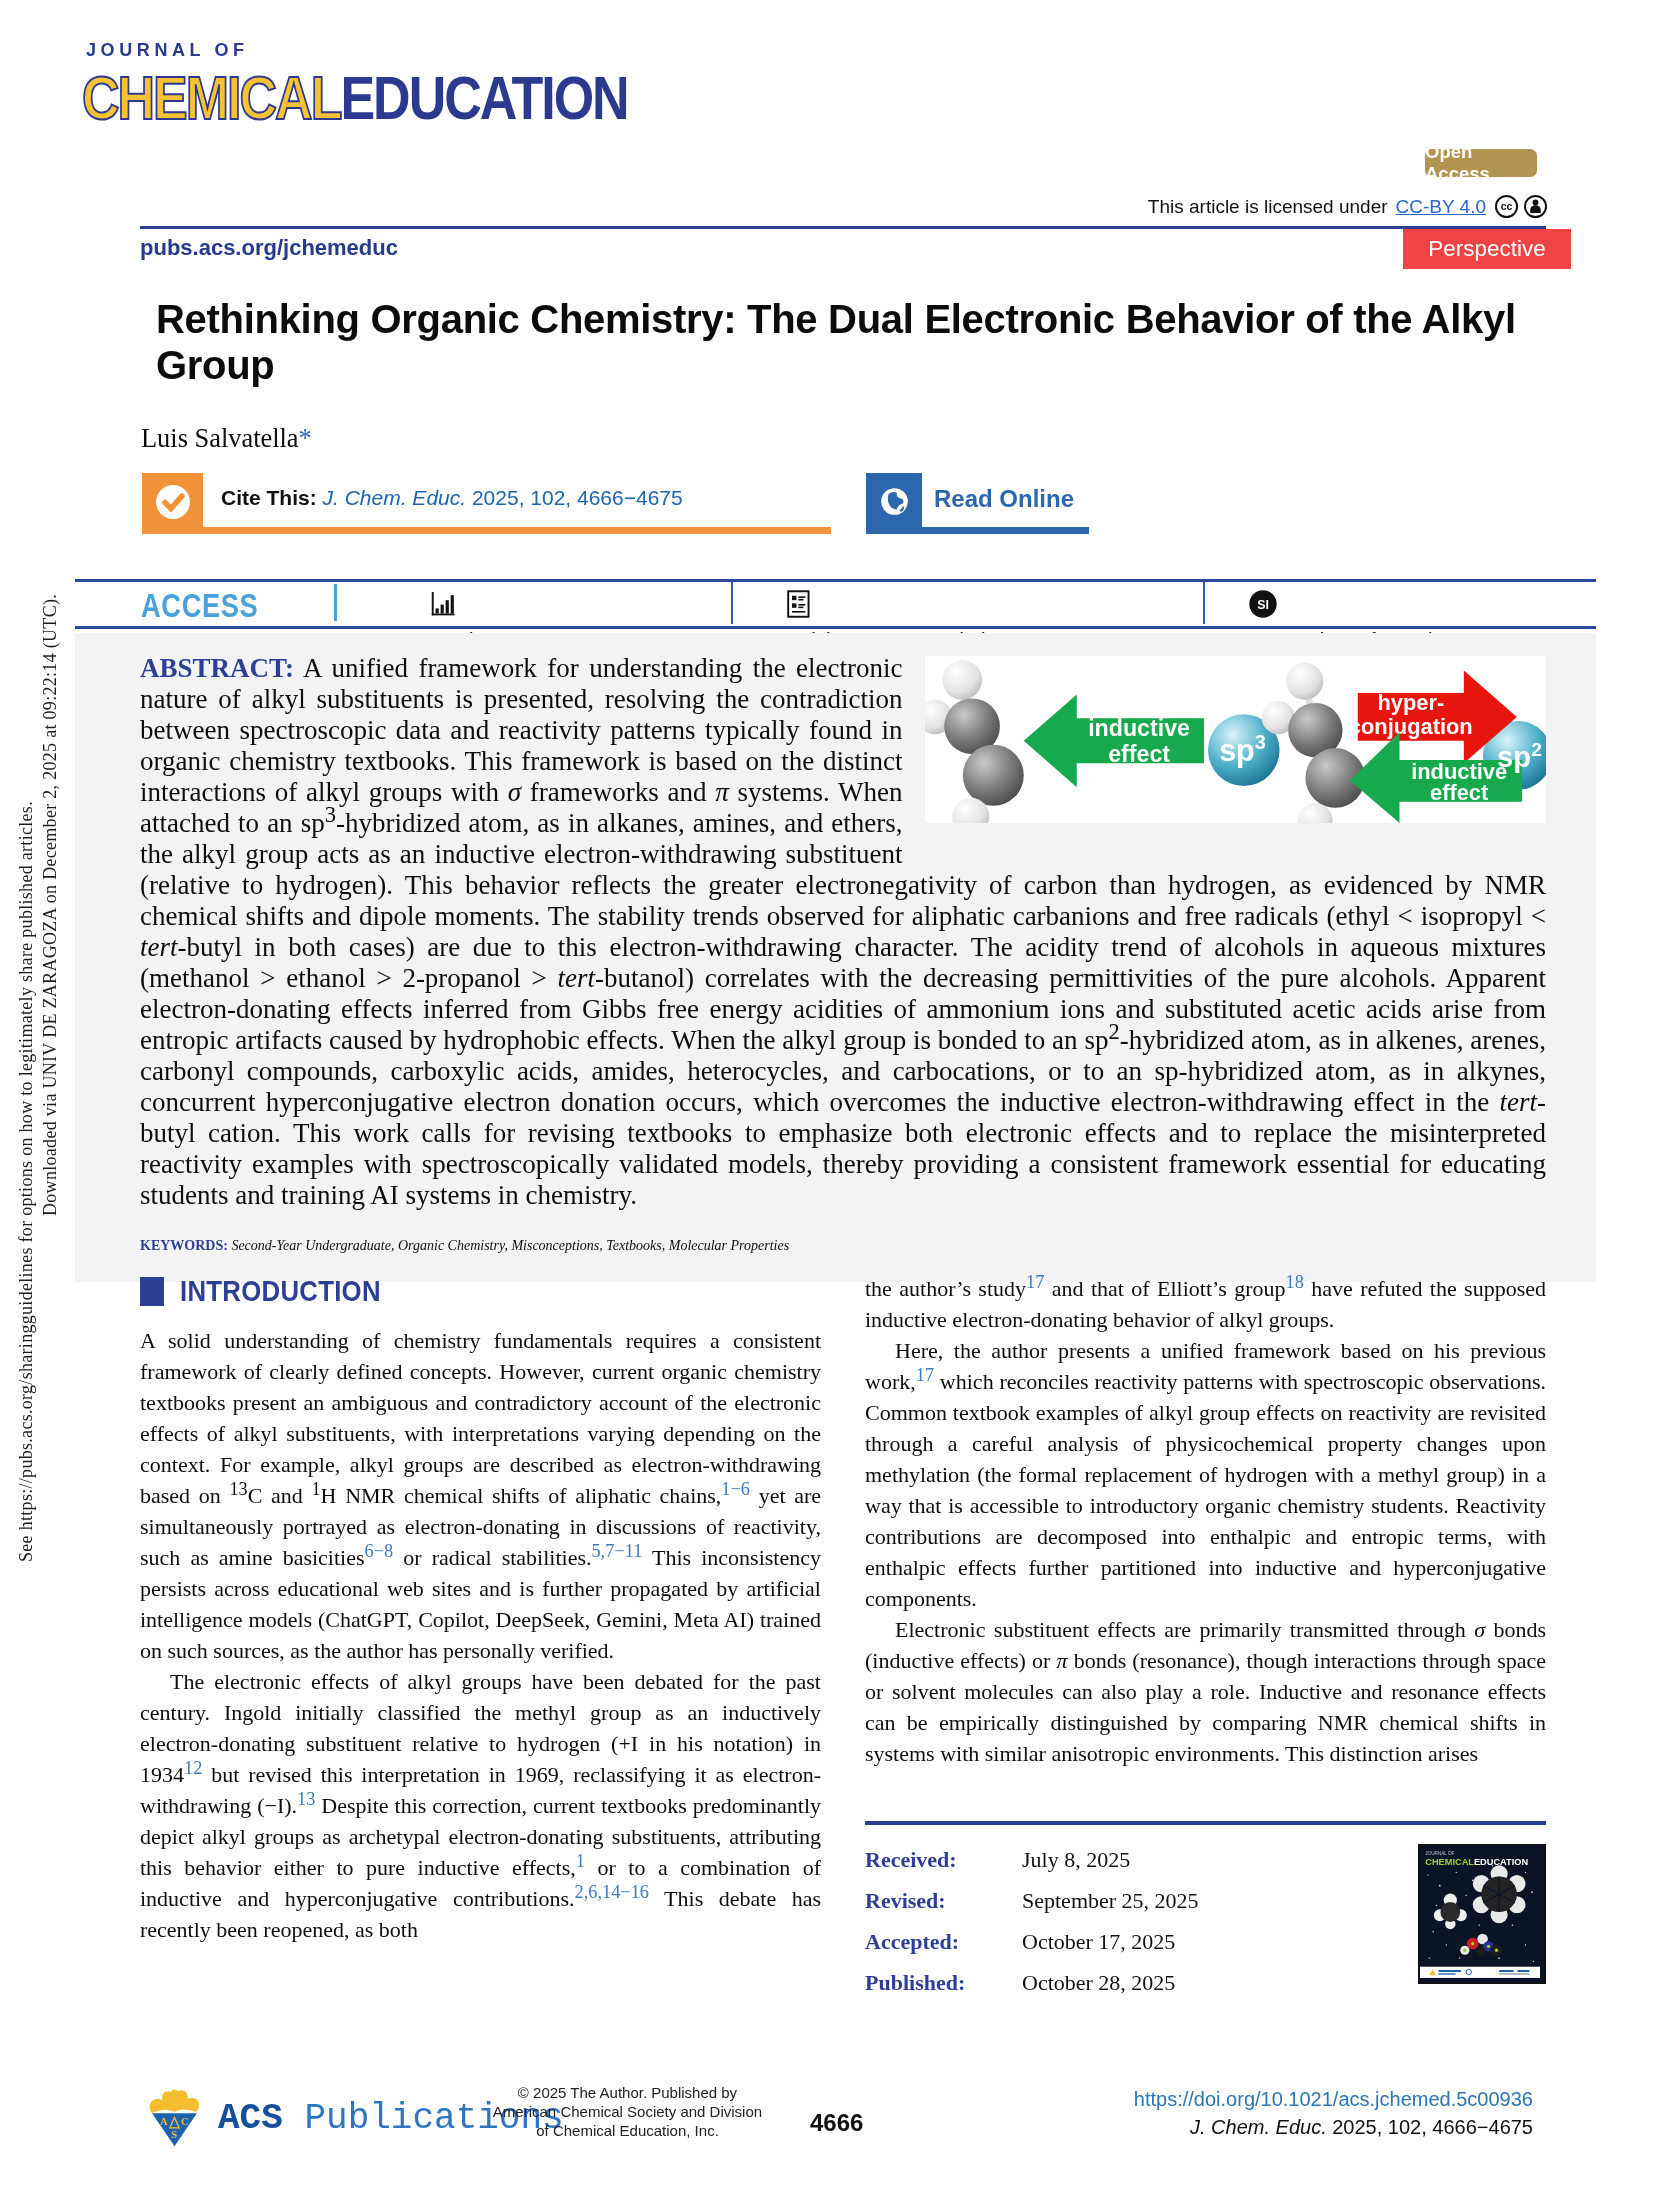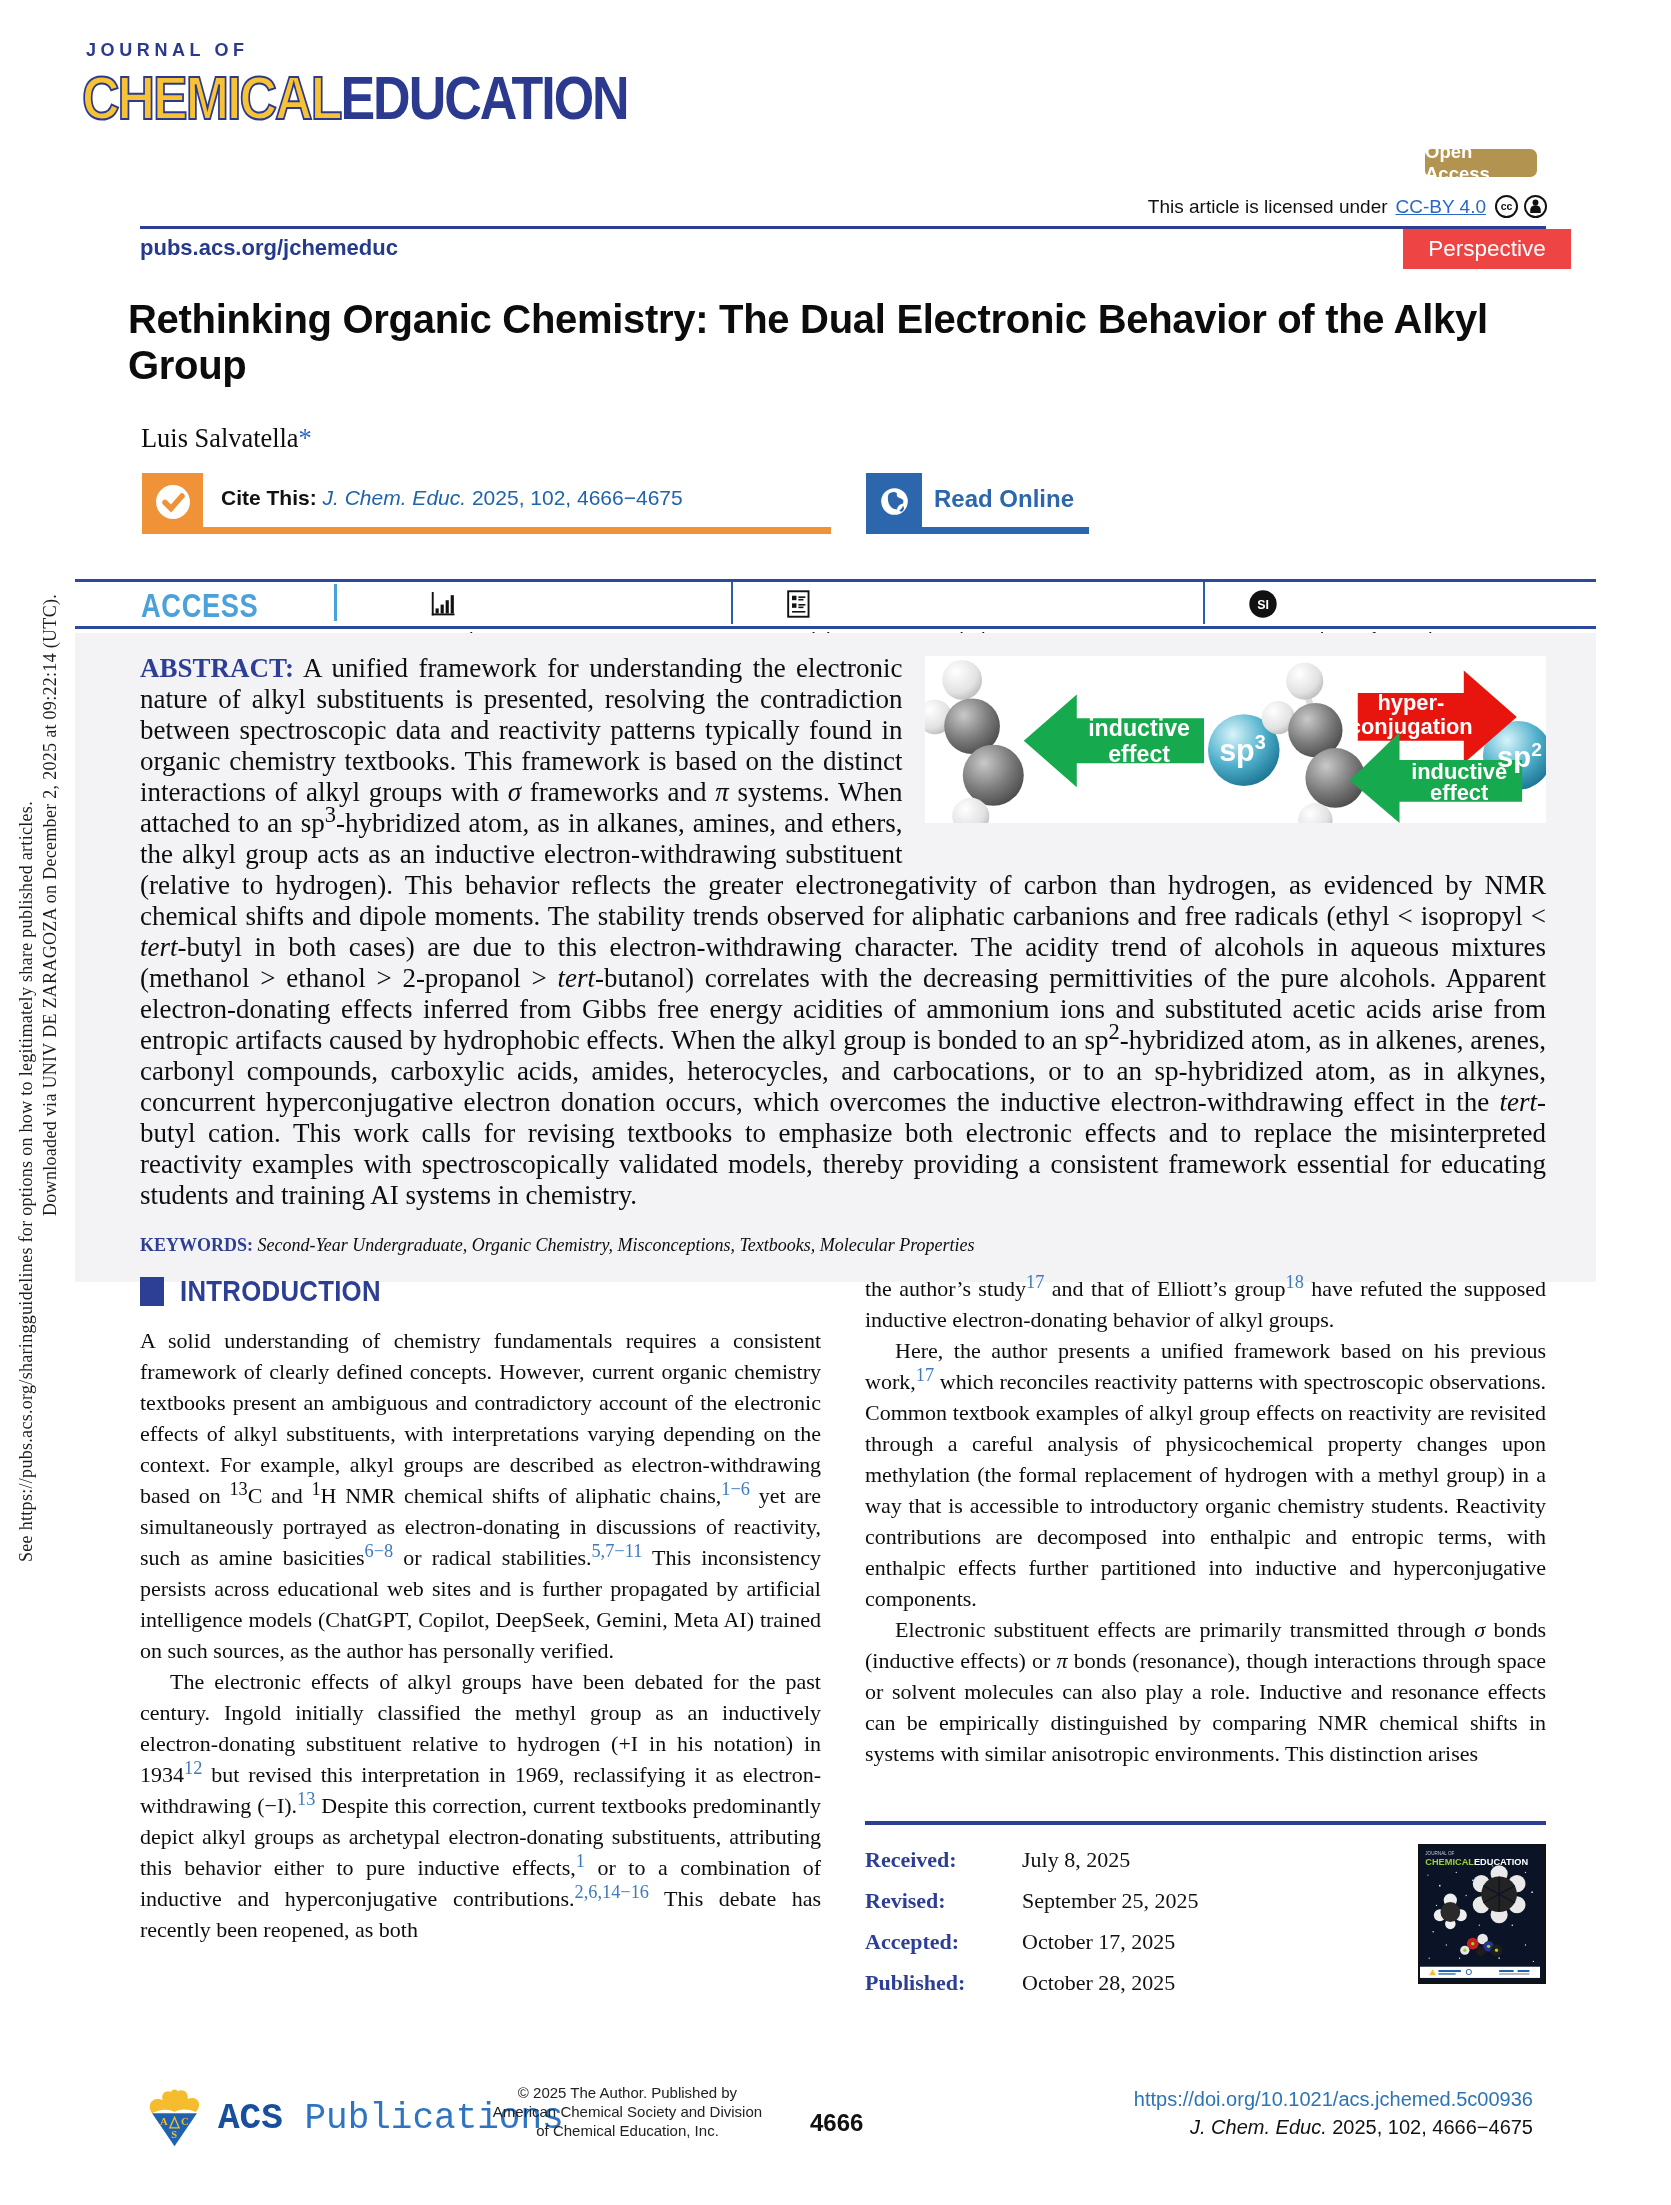--- a/index.html
+++ b/index.html
@@ -20,21 +20,21 @@
       font-size:19px;color:#111;display:flex;align-items:center;gap:8px;}
   .cc-link{color:#2968c8;text-decoration:underline;cursor:pointer;}
   .lic-icons{display:flex;gap:4px;}
   .top-rule{position:absolute;left:140px;top:226px;width:1406px;height:3.3px;background:#2c3e93;}
   .site-line{position:absolute;left:140px;top:235px;font-family:"Liberation Sans",sans-serif;
       font-weight:600;font-size:22px;color:#253a8c;}
   .perspective{position:absolute;left:1379px;top:229px;width:168px;height:40px;background:#ef4444;
       color:#fff;font-family:"Liberation Sans",sans-serif;font-size:22.5px;display:flex;
       align-items:center;justify-content:center;margin-left:24px;}
   
-  .title{position:absolute;left:128px;top:296px;width:1421px;font-family:"Liberation Sans",sans-serif;
+  .title{position:absolute;left:156px;top:296px;width:1421px;font-family:"Liberation Sans",sans-serif;
       font-weight:700;font-size:40px;line-height:46px;color:#0c0c0c;letter-spacing:-0.3px;}
   .author{position:absolute;left:141px;top:423px;font-size:26.4px;}
   .author-mark{color:#2968c8;}
   
   .cite-check{position:absolute;left:142px;top:473px;width:61px;height:57px;background:#f09238;
       display:flex;align-items:center;justify-content:center;}
   .cite-underline{position:absolute;left:142px;top:527px;width:689px;height:7.3px;background:#f09238;}
   .cite-text{position:absolute;left:221px;top:486px;font-family:"Liberation Sans",sans-serif;
       font-size:21px;white-space:nowrap;}
   .cite-label{font-weight:700;color:#111;}
@@ -53,21 +53,21 @@
   .access-tick{position:absolute;left:334px;top:584px;width:2.6px;height:37px;background:#4ba1d9;}
   .abar-item{position:absolute;top:589px;display:flex;align-items:flex-start;gap:9px;
       font-family:"Liberation Sans",sans-serif;font-size:20.5px;color:#131313;cursor:pointer;flex-direction:column;}
   .abar-div{position:absolute;top:582px;width:2px;height:42px;background:#2b5fa8;}
   
   .abstract-box{position:absolute;left:75px;top:633px;width:1521px;background:#f3f3f5;
       padding:20px 50px 17px 65px;box-sizing:border-box;}
   .abs-fig{float:right;width:621px;height:167px;margin:2.6px 0 41px 22.5px;background:#fff;}
   .abs-p{font-size:27px;line-height:31px;text-align:justify;margin:0;}
   .abs-label{font-weight:700;color:#2d3f94;}
-  .kw-p{margin:20px 0 5px 0;font-size:18px;line-height:29px;}
+  .kw-p{margin:20px 0 5px 0;font-size:14px;line-height:29px;}
   .kw-label{font-weight:700;color:#2d3f94;}
   .kw-text{font-style:italic;}
   sup{line-height:0;}
   sup.ref{color:#3d79be;}
   
   .columns{position:absolute;left:140px;top:1273px;width:1406px;display:flex;gap:44px;}
   .col{width:681px;font-size:22px;line-height:31px;text-align:justify;}
   .intro-head{display:flex;align-items:center;gap:16px;margin:2.6px 0 18.5px 0;}
   .intro-sq{width:24px;height:29px;background:#2d3f94;flex:0 0 auto;}
   .intro-txt{font-family:"Liberation Sans",sans-serif;font-weight:700;font-size:28px;color:#2d3f94;

